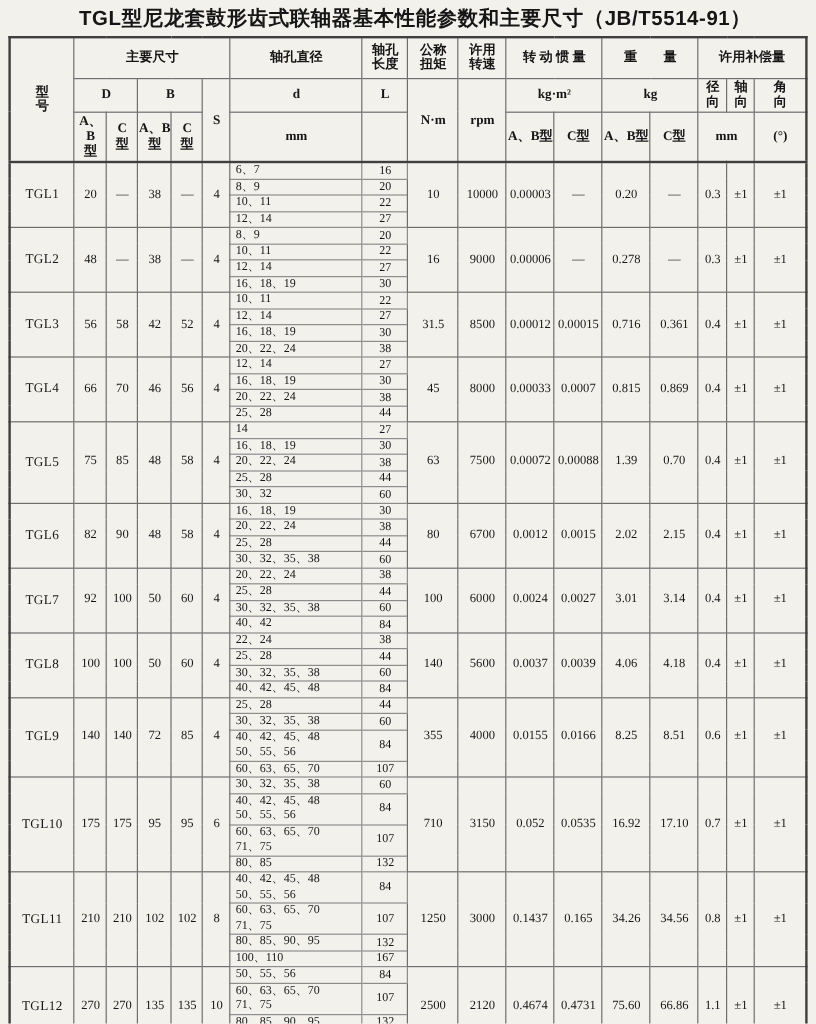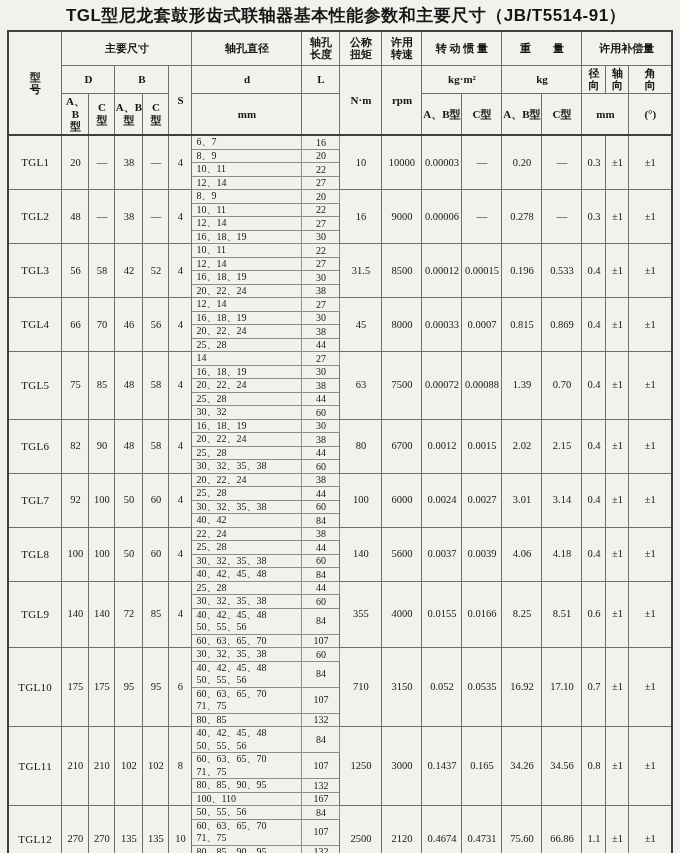--- a/index.html
+++ b/index.html
@@ -191,22 +191,22 @@
           <td rowspan="4" class="num">58</td>
           <td rowspan="4" class="num">42</td>
           <td rowspan="4" class="num">52</td>
           <td rowspan="4" class="num">4</td>
           <td class="d-cell">10、11</td>
           <td class="L-cell">22</td>
           <td rowspan="4" class="num">31.5</td>
           <td rowspan="4" class="num">8500</td>
           <td rowspan="4" class="num">0.00012</td>
           <td rowspan="4" class="num">0.00015</td>
-          <td rowspan="4" class="num">0.196</td>
-          <td rowspan="4" class="num">0.533</td>
+          <td rowspan="4" class="num">0.716</td>
+          <td rowspan="4" class="num">0.361</td>
           <td rowspan="4" class="num">0.4</td>
           <td rowspan="4" class="num">±1</td>
           <td rowspan="4" class="num">±1</td>
         </tr>
         <tr style="height: 13px;">
           <td class="d-cell">12、14</td>
           <td class="L-cell">27</td>
         </tr>
         <tr style="height: 13px;">
           <td class="d-cell">16、18、19</td>

